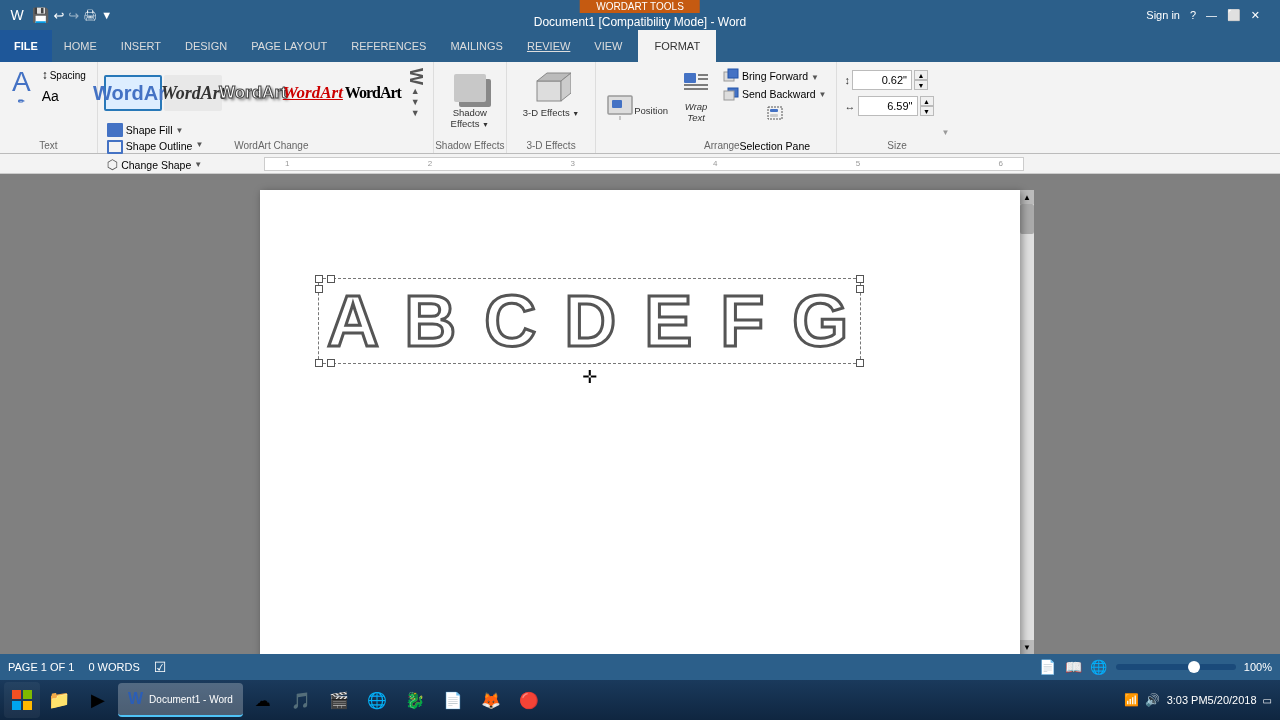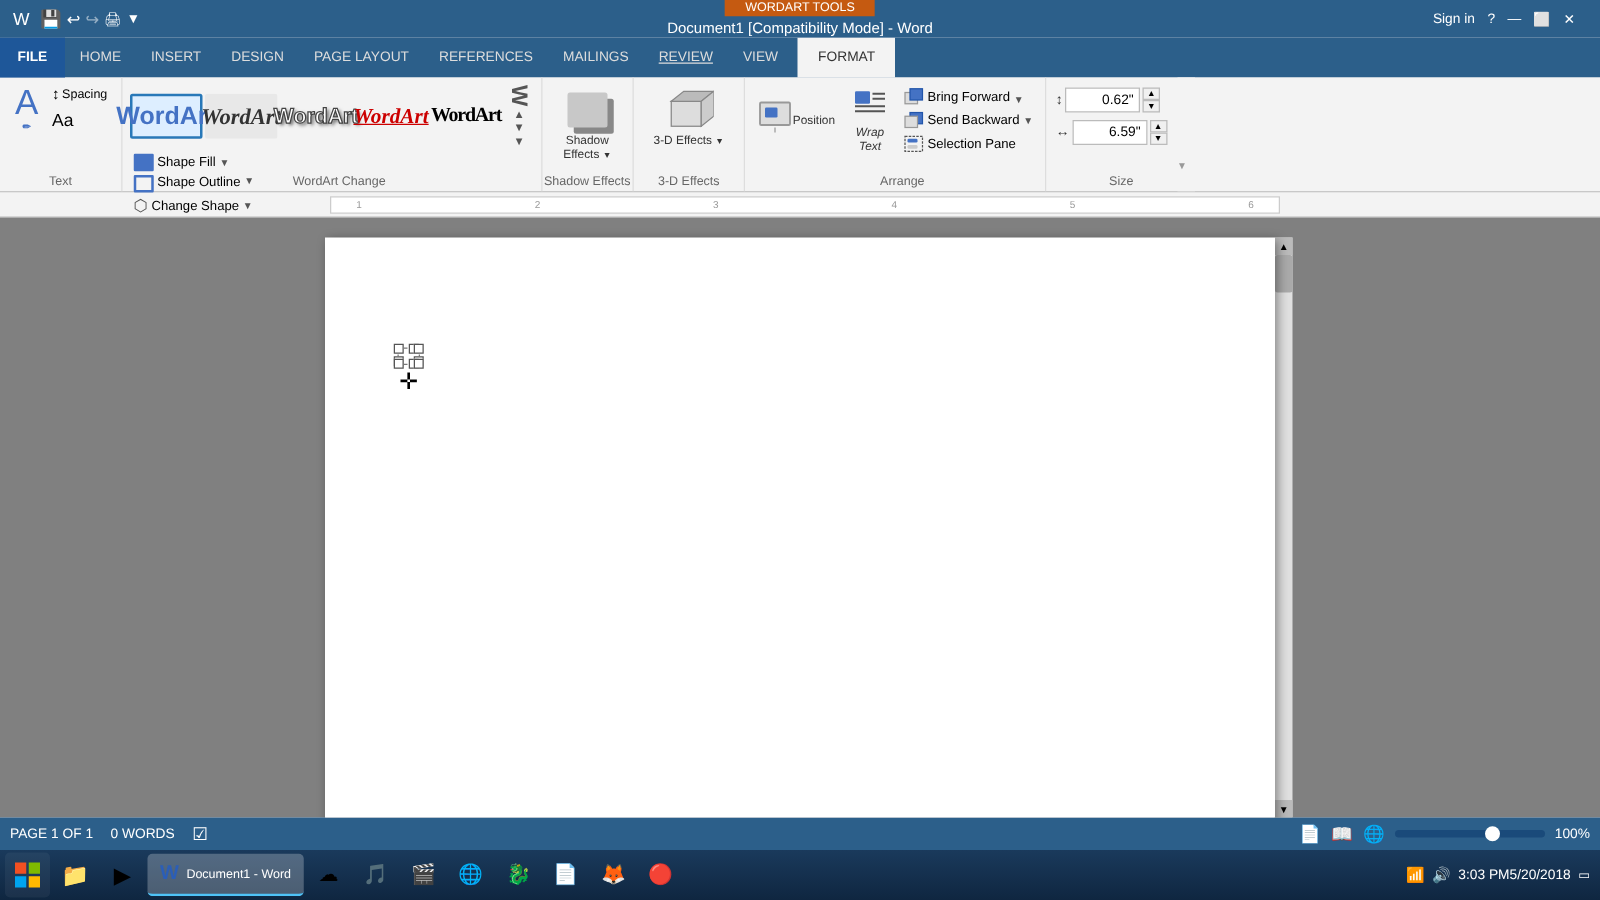--- a/index.html
+++ b/index.html
@@ -181,21 +181,21 @@
           <span style="font-size:8px;color:#555;">▼</span>
         </div>
         <div style="display:flex;align-items:center;gap:3px;padding:2px 3px;cursor:pointer;font-size:10.5px;border-radius:2px;white-space:nowrap;">
           <svg width="16" height="14" viewBox="0 0 16 14">
             <rect x="5" y="1" width="10" height="9" fill="#4472c4" stroke="#2255aa" stroke-width="1"></rect>
             <rect x="1" y="4" width="10" height="9" fill="#ddd" stroke="#999" stroke-width="1"></rect>
           </svg>
           <span>Send Backward</span>
           <span style="font-size:8px;color:#555;">▼</span>
         </div>
-        <div style="display:flex;align-items:center;gap:3px;padding:2px 3px;cursor:pointer;font-size:10.5px;border-radius:2px;white-space:nowrap;">
+        <div style="display:flex;align-items:center;gap:20px;padding:2px 3px;cursor:pointer;font-size:10.5px;border-radius:2px;white-space:nowrap;flex-direction:column;">
           <svg width="16" height="14" viewBox="0 0 16 14">
             <rect x="1" y="1" width="14" height="12" fill="none" stroke="#555" stroke-width="1" stroke-dasharray="2,1"></rect>
             <rect x="3" y="3" width="8" height="3" fill="#4472c4" rx="1"></rect>
             <rect x="3" y="8" width="8" height="3" fill="#ccc" rx="1"></rect>
           </svg>
           <span>Selection Pane</span>
         </div>
       </div>
     </div>
     <div style="font-size:10px;color:#666;position:absolute;bottom:2px;text-align:center;width:100%;">Arrange</div>
@@ -258,20 +258,21 @@
 
           <div style="width:8px;height:8px;background:white;border:1px solid #555;position:absolute;top:-4px;left:-4px;cursor:nw-resize;"></div>
           <div style="width:8px;height:8px;background:white;border:1px solid #555;position:absolute;top:-4px;left:calc(50%-4px);cursor:n-resize;"></div>
           <div style="width:8px;height:8px;background:white;border:1px solid #555;position:absolute;top:-4px;right:-4px;cursor:ne-resize;"></div>
           <div style="width:8px;height:8px;background:white;border:1px solid #555;position:absolute;top:calc(50%-4px);left:-4px;cursor:w-resize;"></div>
           <div style="width:8px;height:8px;background:white;border:1px solid #555;position:absolute;top:calc(50%-4px);right:-4px;cursor:e-resize;"></div>
           <div style="width:8px;height:8px;background:white;border:1px solid #555;position:absolute;bottom:-4px;left:-4px;cursor:sw-resize;"></div>
           <div style="width:8px;height:8px;background:white;border:1px solid #555;position:absolute;bottom:-4px;left:calc(50%-4px);cursor:s-resize;"></div>
           <div style="width:8px;height:8px;background:white;border:1px solid #555;position:absolute;bottom:-4px;right:-4px;cursor:se-resize;"></div>
 
+          <div style="font-size:72px;font-weight:900;font-family:Arial,sans-serif;color:white;-webkit-text-stroke:3px #555;letter-spacing:4px;line-height:1;white-space:nowrap;">A B C D E F G</div>
         </div>
 
         <div style="text-align:center;margin-top:2px;font-size:18px;cursor:move;">✛</div>
       </div>
     </div>
   </div>
 </div>
 
 <div style="height:26px;background:#2c5f8a;display:flex;align-items:center;justify-content:space-between;padding:0 8px;color:white;font-size:11px;">
   <div style="display:flex;gap:14px;align-items:center;">

